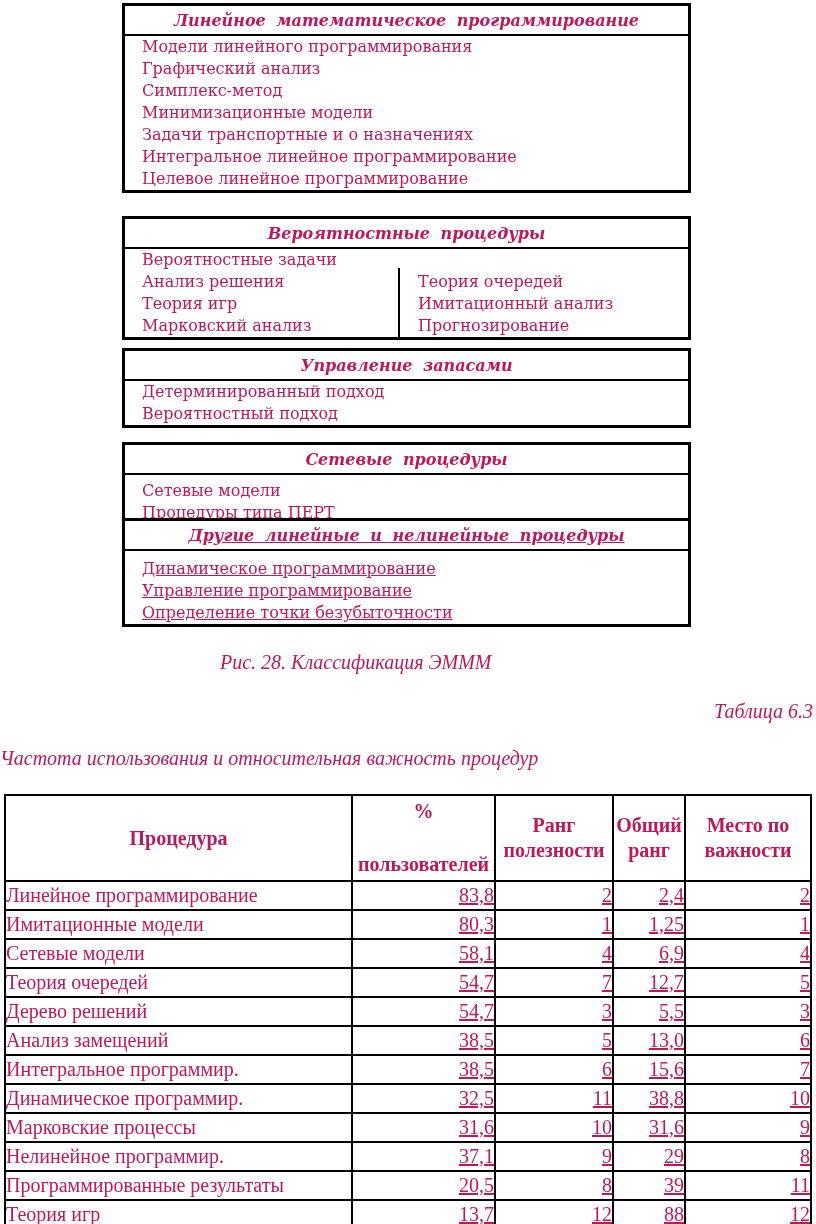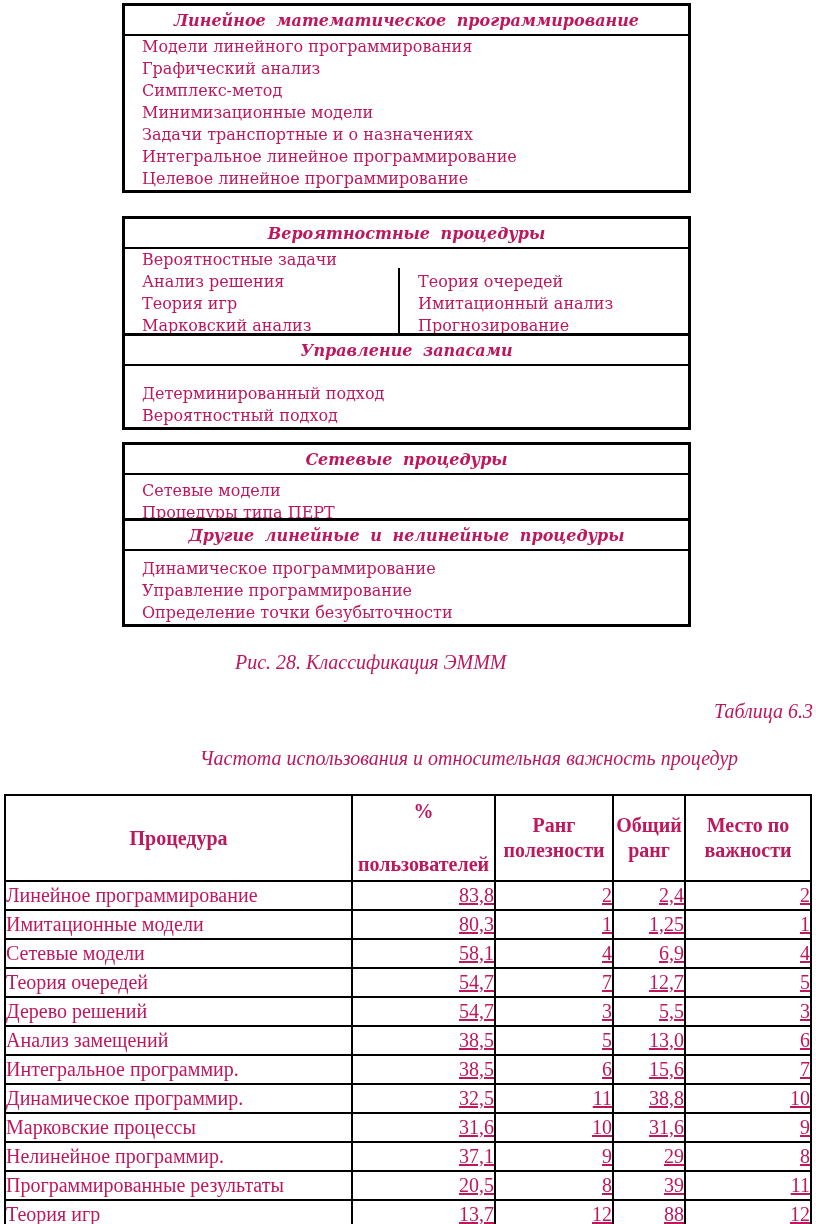--- a/index.html
+++ b/index.html
@@ -31,30 +31,30 @@
   .box-content { display:flex; align-items:flex-end; height:calc(100% - 30px); }
   .box-col { padding:3px 0 0 17px; box-sizing:border-box; }
   .box-col.right { border-left:2px solid #000; padding-left:18px; flex:1; }
   .box-item {
     font-family:"DejaVu Serif", serif;
     font-size:16px; line-height:22px;
     white-space:nowrap;
   }
   
   .fig-caption {
-    position:absolute; top:651px; left:235px;
+    position:absolute; top:651px; left:220px;
     font-style:italic; font-size:20px; white-space:nowrap;
   }
   .table-label {
     position:absolute; top:700px; right:3px;
     font-style:italic; font-size:20px; white-space:nowrap;
   }
   .table-title {
     position:absolute; top:747px; left:0; width:730px;
-    text-align:right; font-style:italic; font-size:20px; white-space:nowrap;padding-left:8px;
+    text-align:left; font-style:italic; font-size:20px; white-space:nowrap;
   }
   
   table.freq {
     position:absolute; top:794px; left:4px;
     width:807px;
     border-collapse:collapse; table-layout:fixed;
     background:#fff;
   }
   table.freq th, table.freq td {
     border:2px solid #000;
@@ -105,39 +105,39 @@
             <div class="box-item">Теория игр</div>
             <div class="box-item">Марковский анализ</div>
           </div>
           <div class="box-col right">
             <div class="box-item">Теория очередей</div>
             <div class="box-item">Имитационный анализ</div>
             <div class="box-item">Прогнозирование</div>
           </div>
         </div>
       </div>
-      <div class="box" style="top: 333px; height: 97px;">
+      <div class="box" style="top: 348px; height: 80px;">
         <div class="box-header">Управление запасами</div>
         <div class="box-content">
           <div class="box-col">
             <div class="box-item">Детерминированный подход</div>
             <div class="box-item">Вероятностный подход</div>
           </div>
         </div>
       </div>
       <div class="box" style="top: 442px; height: 85px;">
         <div class="box-header">Сетевые процедуры</div>
         <div class="box-content">
           <div class="box-col">
             <div class="box-item">Сетевые модели</div>
             <div class="box-item">Процедуры типа ПЕРТ</div>
           </div>
         </div>
       </div>
-      <div class="box" style="top: 518px; height: 109px;">
+      <div class="box" style="top: 518px; height: 109px; text-decoration: underline;">
         <div class="box-header">Другие линейные и нелинейные процедуры</div>
         <div class="box-content">
           <div class="box-col">
             <div class="box-item">Динамическое программирование</div>
             <div class="box-item">Управление программирование</div>
             <div class="box-item">Определение точки безубыточности</div>
           </div>
         </div>
       </div>
     </div>

